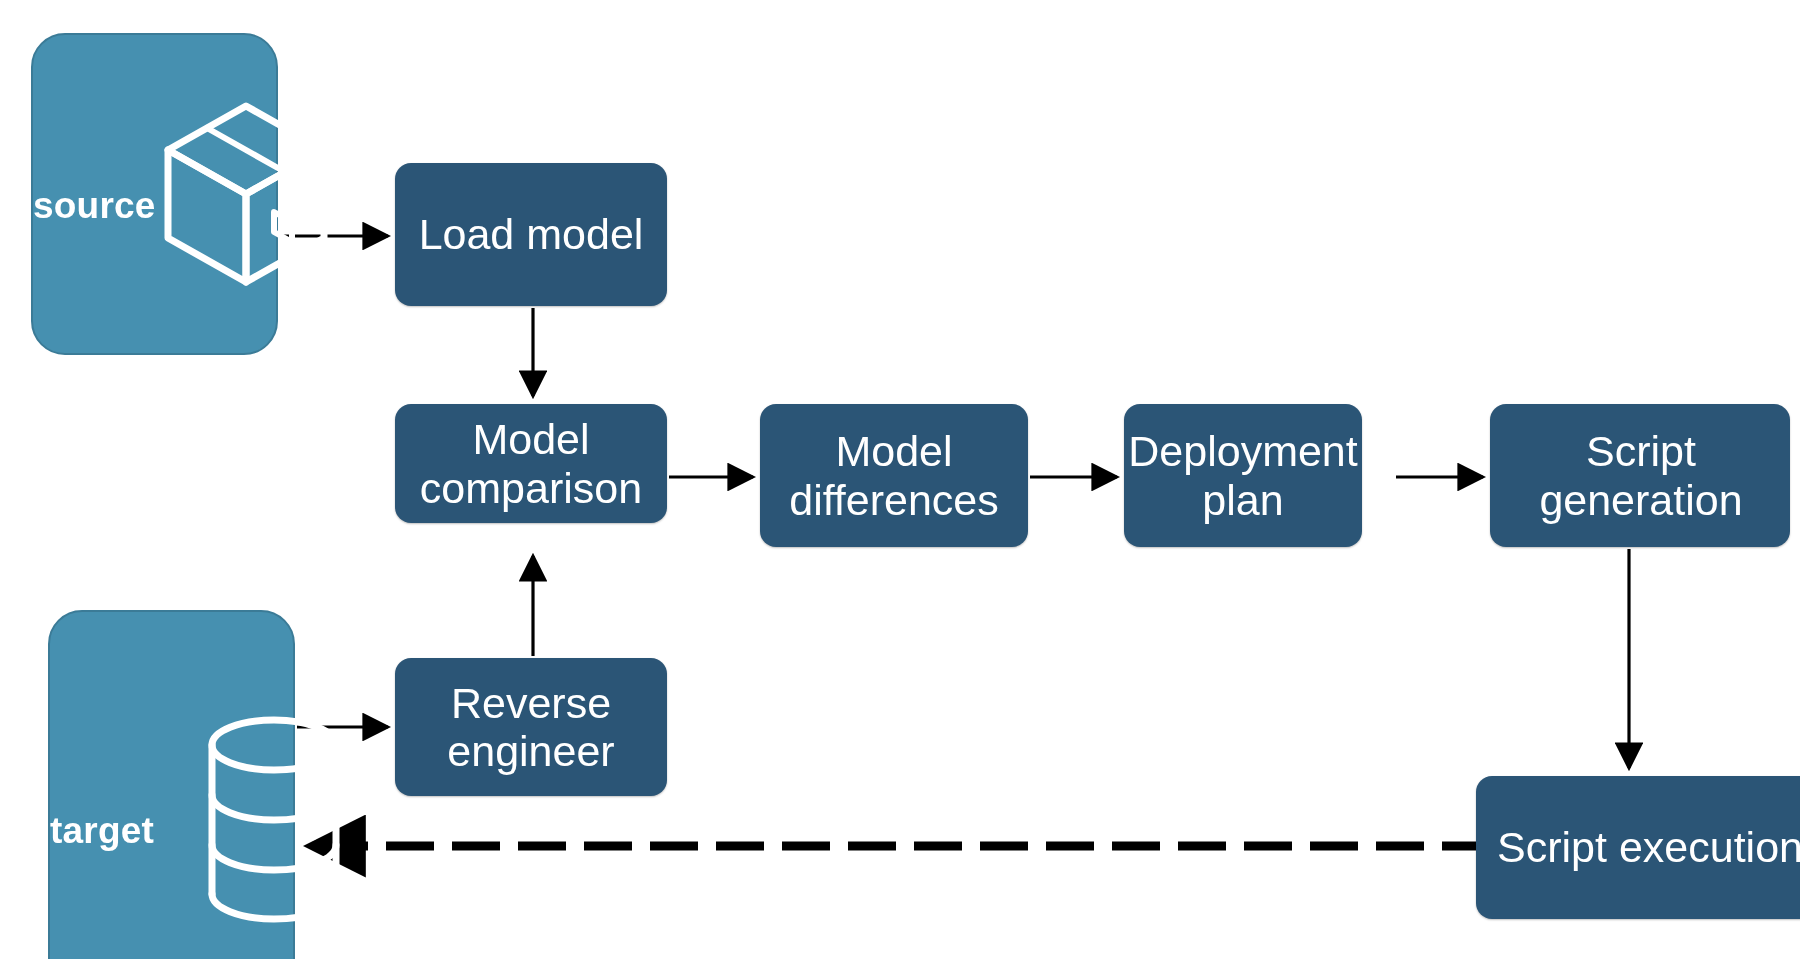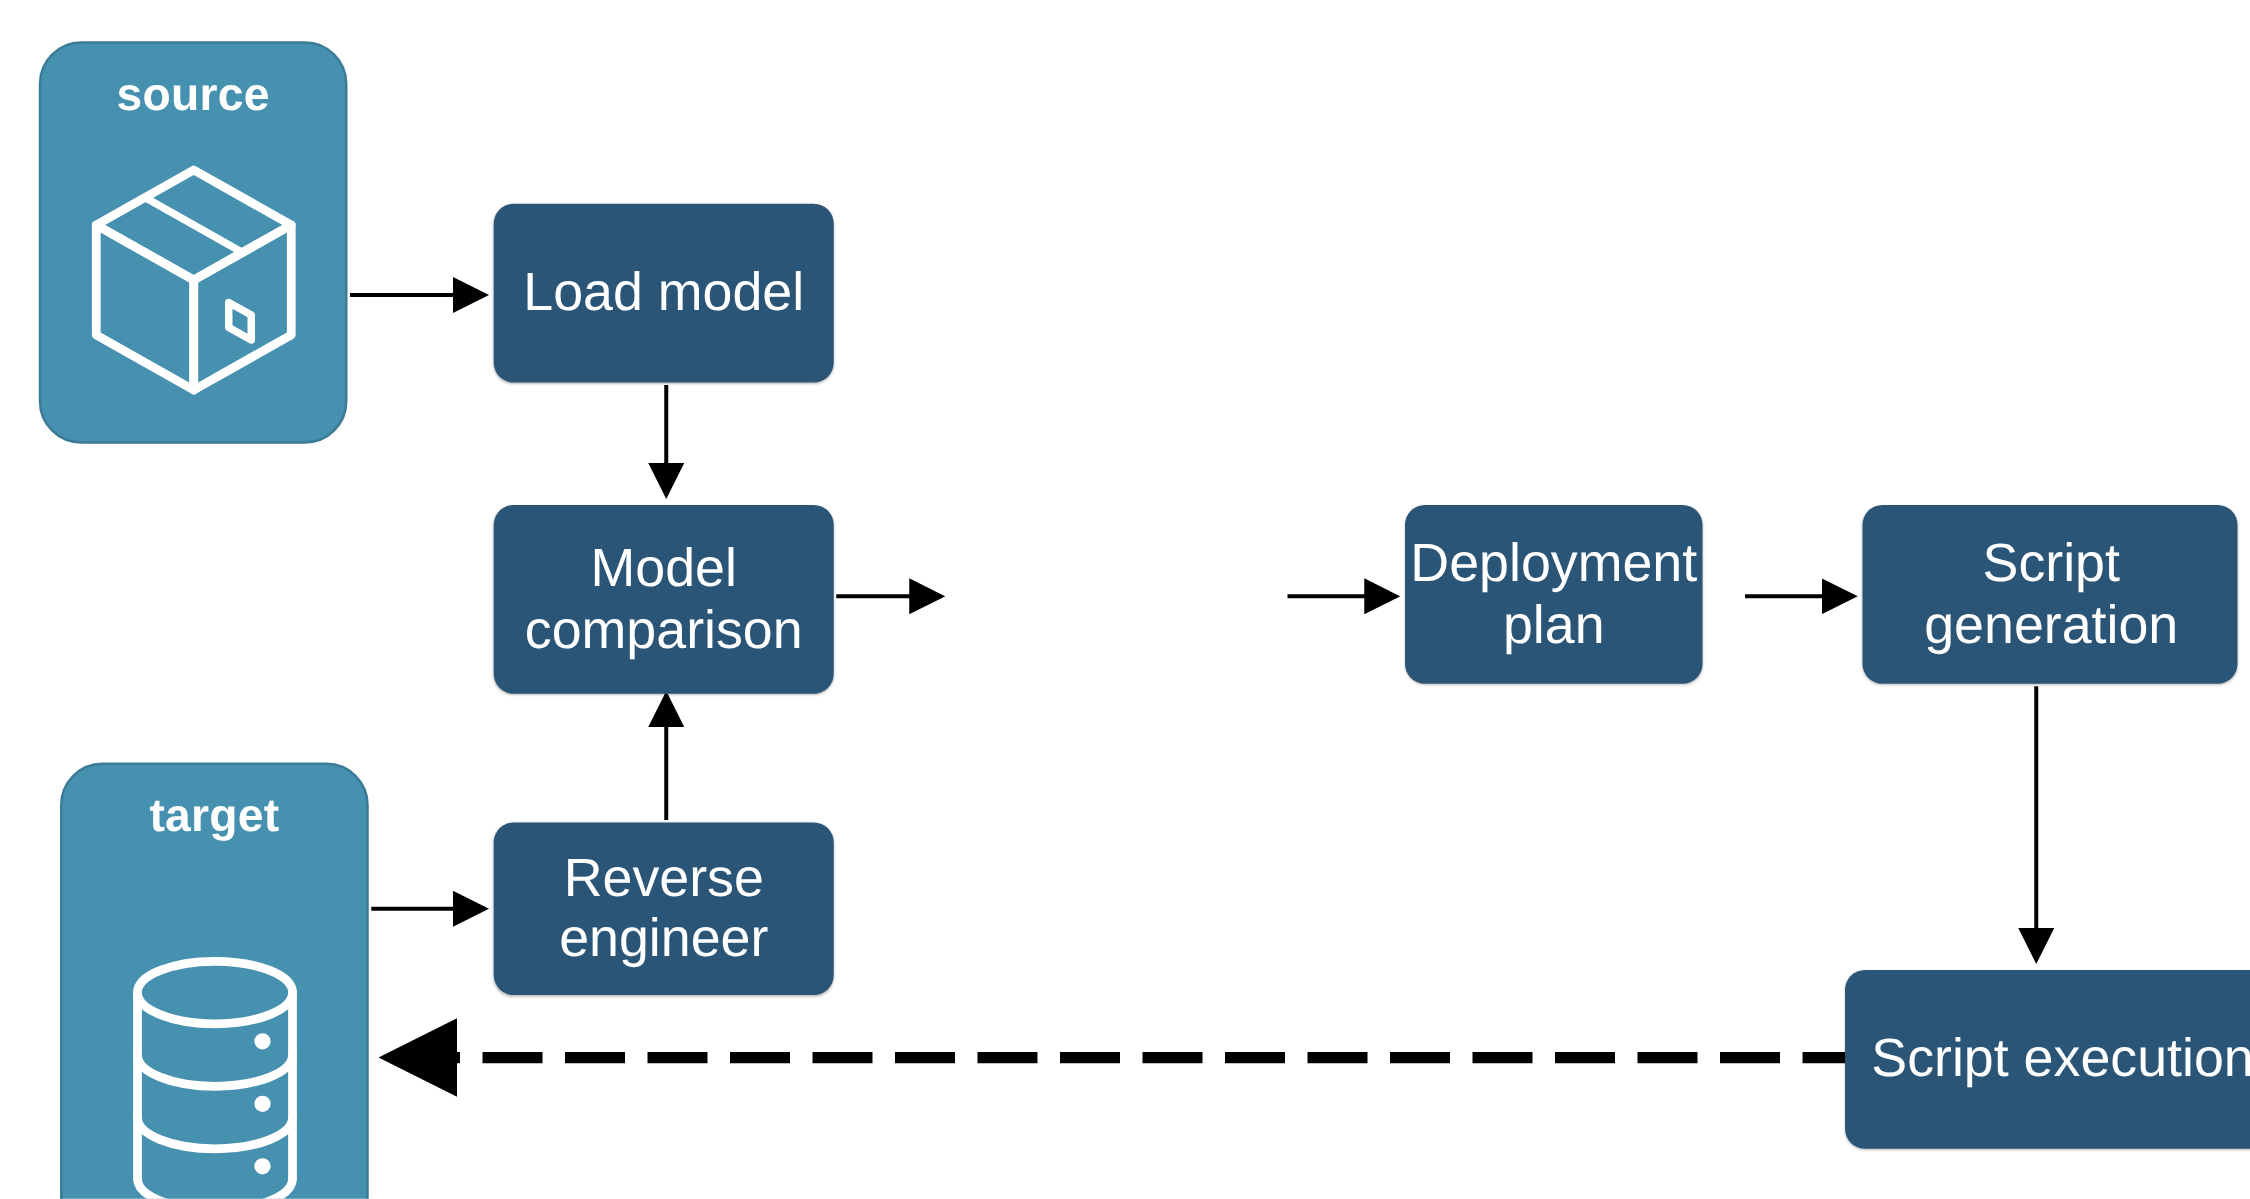--- a/index.html
+++ b/index.html
@@ -7,23 +7,22 @@
   #stage{position:relative;width:1800px;height:959px;background:#ffffff;}
 
   
   .endpoint{
     position:absolute;
     background:#4690b0;
     border:2px solid #3b7b97;
     border-radius:34px;
     box-sizing:border-box;
     display:flex;
-    flex-direction:column;
+    flex-direction:row;
     align-items:center;
-    justify-content:flex-end;
   }
   .endpoint-label{
     color:#ffffff;
     font-weight:bold;
     font-size:37px;
     letter-spacing:.2px;
     line-height:1;
     margin-top:22px;
   }
   .endpoint-icon{
@@ -118,24 +117,27 @@
         <circle cx="118" cy="122" r="6.5" fill="#ffffff" stroke="none"></circle>
         <circle cx="118" cy="172" r="6.5" fill="#ffffff" stroke="none"></circle>
       </svg>
     </div>
   </div>
 
   <div class="node" style="left:395px;top:163px;width:272px;height:143px;">
     <span>Load model</span>
   </div>
 
-  <div class="node" style="left:395px;top:404px;width:272px;height:151px;">
+  <div class="node" style="left:395px;top:404px;width:272px;height:119px;">
     <span>Model comparison</span>
   </div>
 
+  <div class="node" style="left:760px;top:404px;width:268px;height:143px;">
+    <span>Model differences</span>
+  </div>
 
   <div class="node" style="left:1124px;top:404px;width:238px;height:143px;">
     <span>Deployment plan</span>
   </div>
 
   <div class="node" style="left:1490px;top:404px;width:300px;height:143px;padding-left:12px;">
     <span>Script generation</span>
   </div>
 
   <div class="node" style="left:1476px;top:776px;width:348px;height:143px;">

